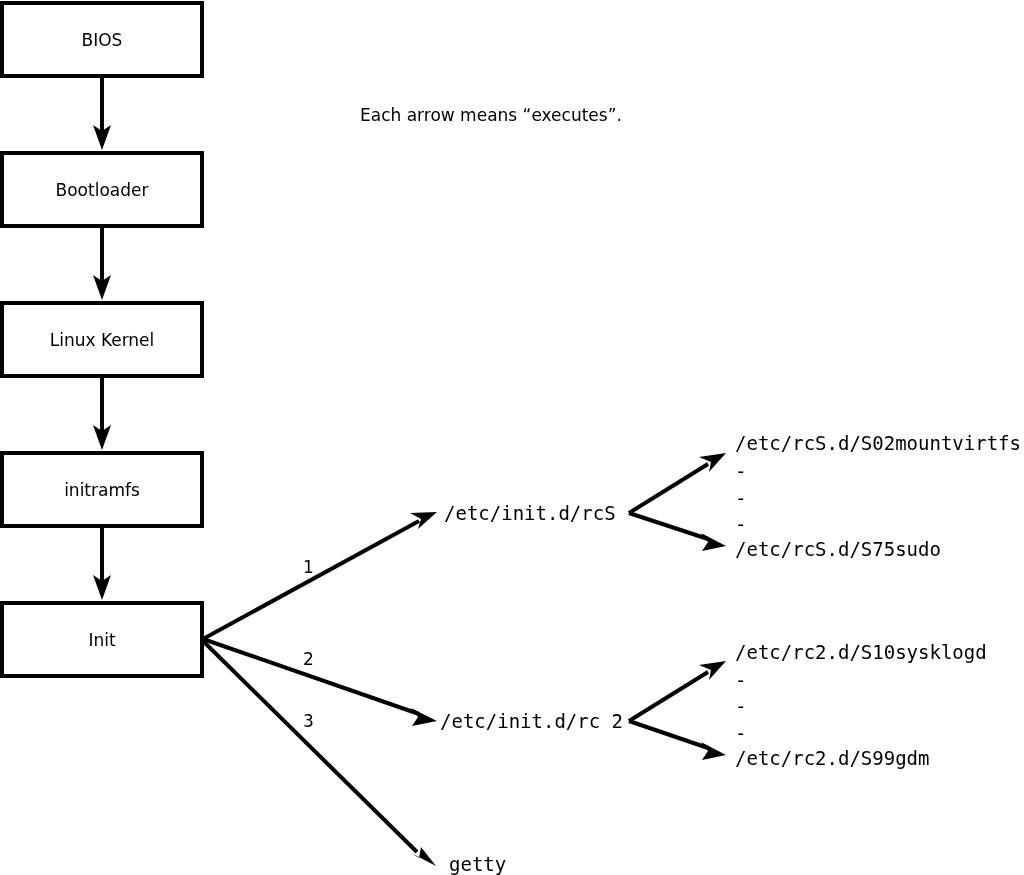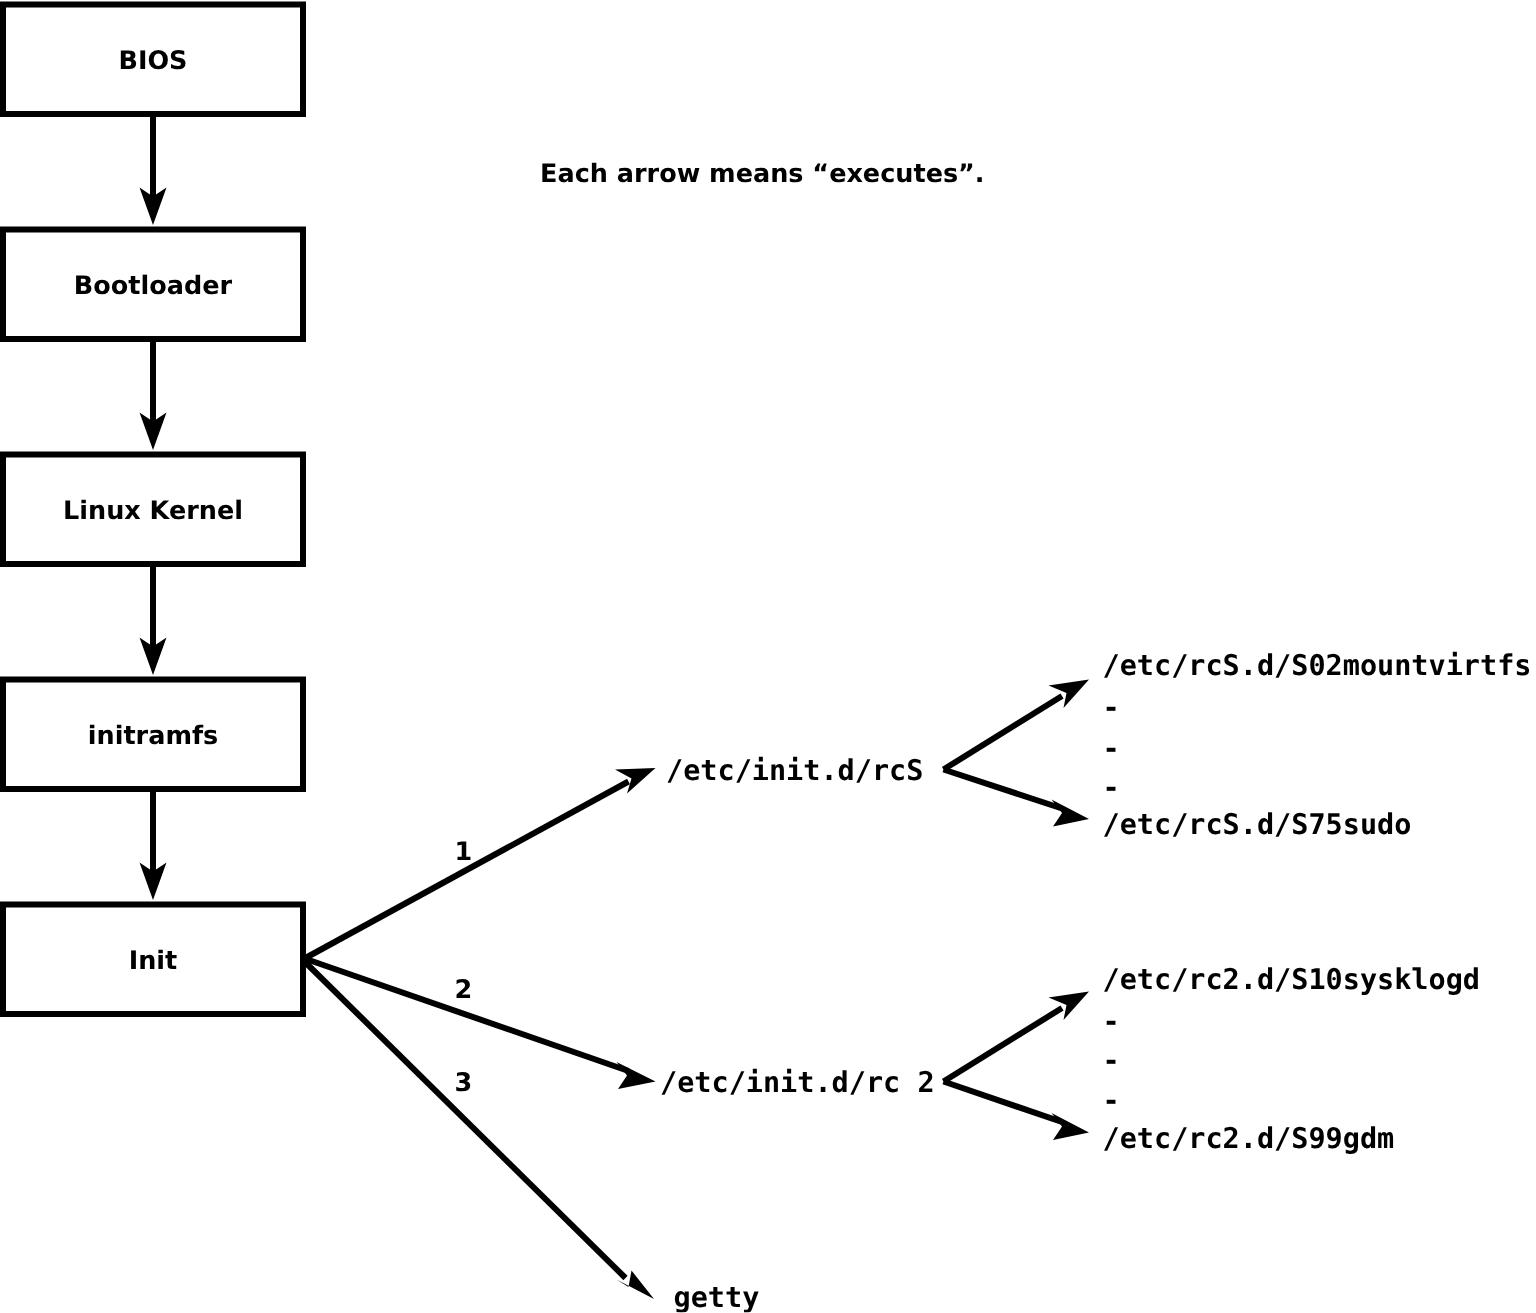--- a/index.html
+++ b/index.html
@@ -10,21 +10,20 @@
   body {
     font-family: "Liberation Sans", sans-serif;
     color: #000000;
   }
   #diagram-root {
     position: relative;
     width: 1024px;
     height: 875px;
     background: #ffffff;
     overflow: hidden;
-    font-weight: bold;
   }
   #diagram-svg {
     position: absolute;
     left: 0;
     top: 0;
     width: 1024px;
     height: 875px;
     display: block;
   }
   .box-label {

